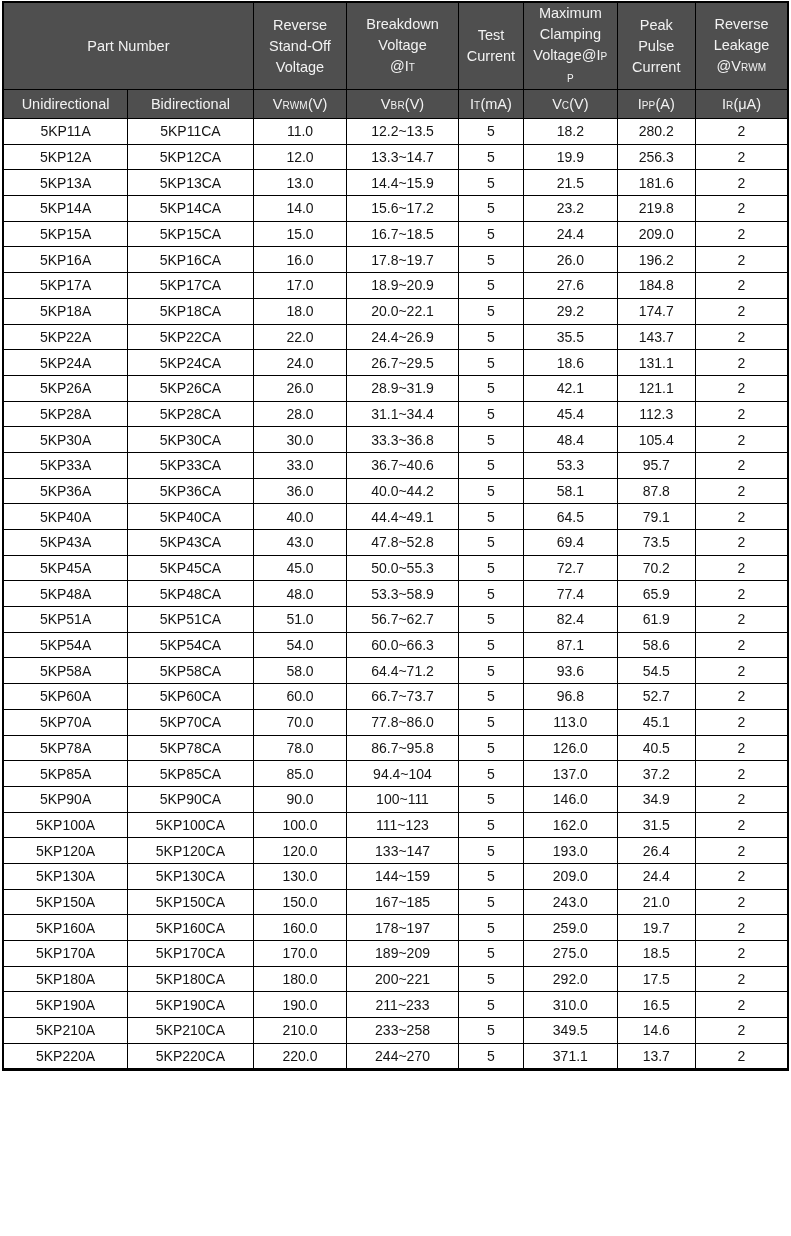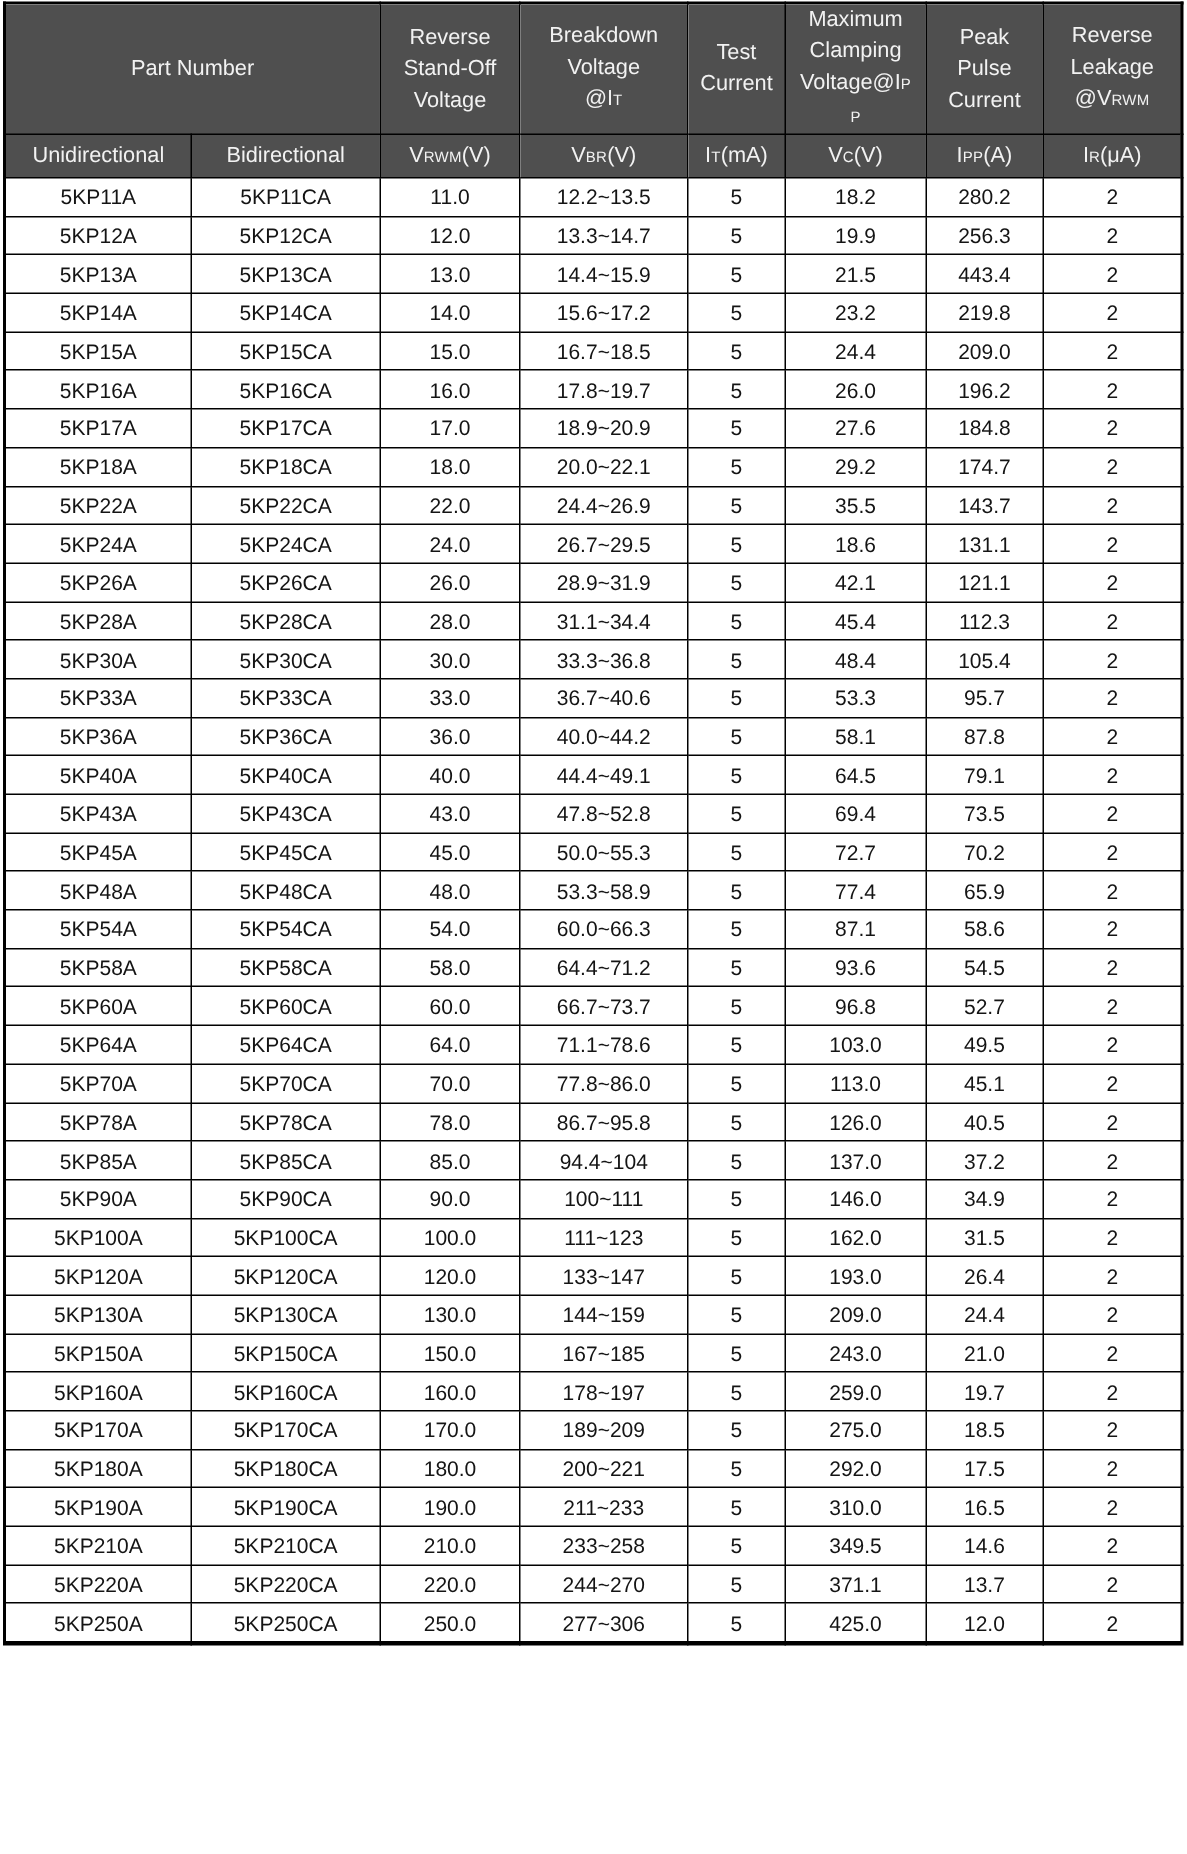--- a/index.html
+++ b/index.html
@@ -132,21 +132,21 @@
         <td>256.3</td>
         <td>2</td>
       </tr>
       <tr>
         <td>5KP13A</td>
         <td>5KP13CA</td>
         <td>13.0</td>
         <td>14.4~15.9</td>
         <td>5</td>
         <td>21.5</td>
-        <td>443.4</td>
+        <td>181.6</td>
         <td>2</td>
       </tr>
       <tr>
         <td>5KP14A</td>
         <td>5KP14CA</td>
         <td>14.0</td>
         <td>15.6~17.2</td>
         <td>5</td>
         <td>23.2</td>
         <td>219.8</td>
@@ -296,20 +296,30 @@
         <td>5KP48A</td>
         <td>5KP48CA</td>
         <td>48.0</td>
         <td>53.3~58.9</td>
         <td>5</td>
         <td>77.4</td>
         <td>65.9</td>
         <td>2</td>
       </tr>
       <tr>
+        <td>5KP51A</td>
+        <td>5KP51CA</td>
+        <td>51.0</td>
+        <td>56.7~62.7</td>
+        <td>5</td>
+        <td>82.4</td>
+        <td>61.9</td>
+        <td>2</td>
+      </tr>
+      <tr>
         <td>5KP54A</td>
         <td>5KP54CA</td>
         <td>54.0</td>
         <td>60.0~66.3</td>
         <td>5</td>
         <td>87.1</td>
         <td>58.6</td>
         <td>2</td>
       </tr>
       <tr>
@@ -326,30 +336,20 @@
         <td>5KP60A</td>
         <td>5KP60CA</td>
         <td>60.0</td>
         <td>66.7~73.7</td>
         <td>5</td>
         <td>96.8</td>
         <td>52.7</td>
         <td>2</td>
       </tr>
       <tr>
-        <td>5KP64A</td>
-        <td>5KP64CA</td>
-        <td>64.0</td>
-        <td>71.1~78.6</td>
-        <td>5</td>
-        <td>103.0</td>
-        <td>49.5</td>
-        <td>2</td>
-      </tr>
-      <tr>
         <td>5KP70A</td>
         <td>5KP70CA</td>
         <td>70.0</td>
         <td>77.8~86.0</td>
         <td>5</td>
         <td>113.0</td>
         <td>45.1</td>
         <td>2</td>
       </tr>
       <tr>
@@ -475,24 +475,14 @@
       <tr>
         <td>5KP220A</td>
         <td>5KP220CA</td>
         <td>220.0</td>
         <td>244~270</td>
         <td>5</td>
         <td>371.1</td>
         <td>13.7</td>
         <td>2</td>
       </tr>
-      <tr>
-        <td>5KP250A</td>
-        <td>5KP250CA</td>
-        <td>250.0</td>
-        <td>277~306</td>
-        <td>5</td>
-        <td>425.0</td>
-        <td>12.0</td>
-        <td>2</td>
-      </tr>
     </tbody>
 </table>
 
 </body></html>

